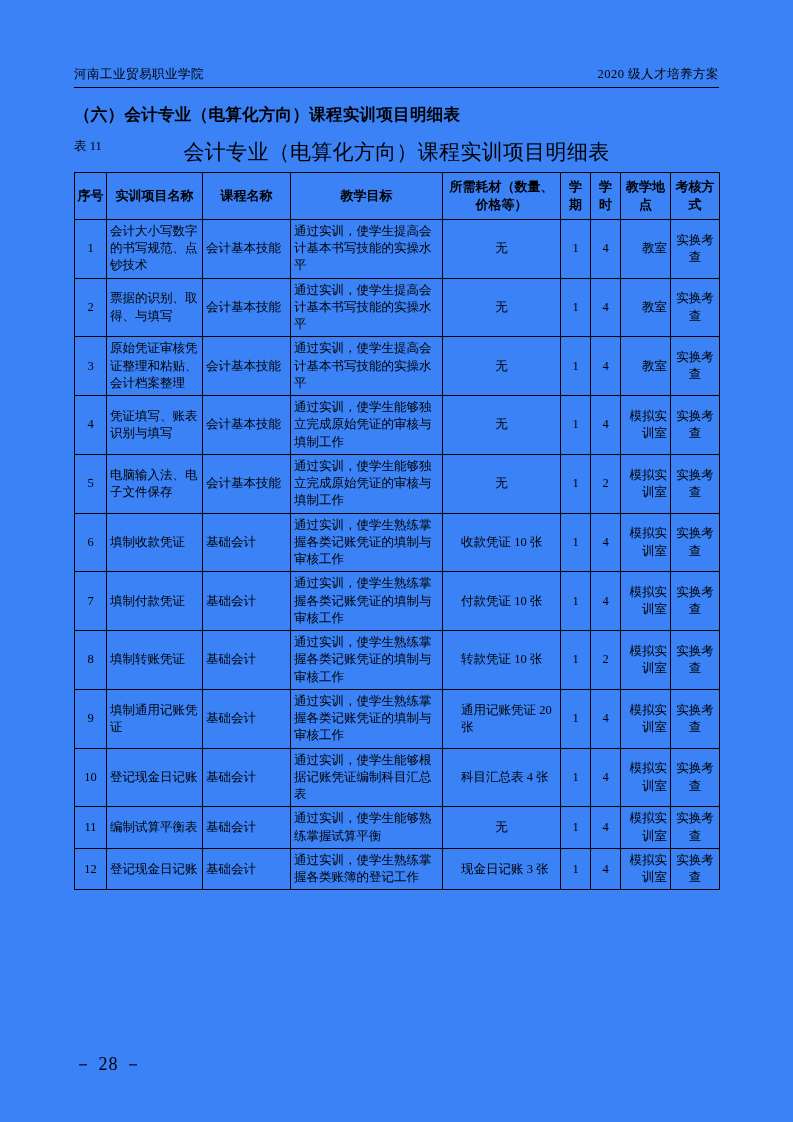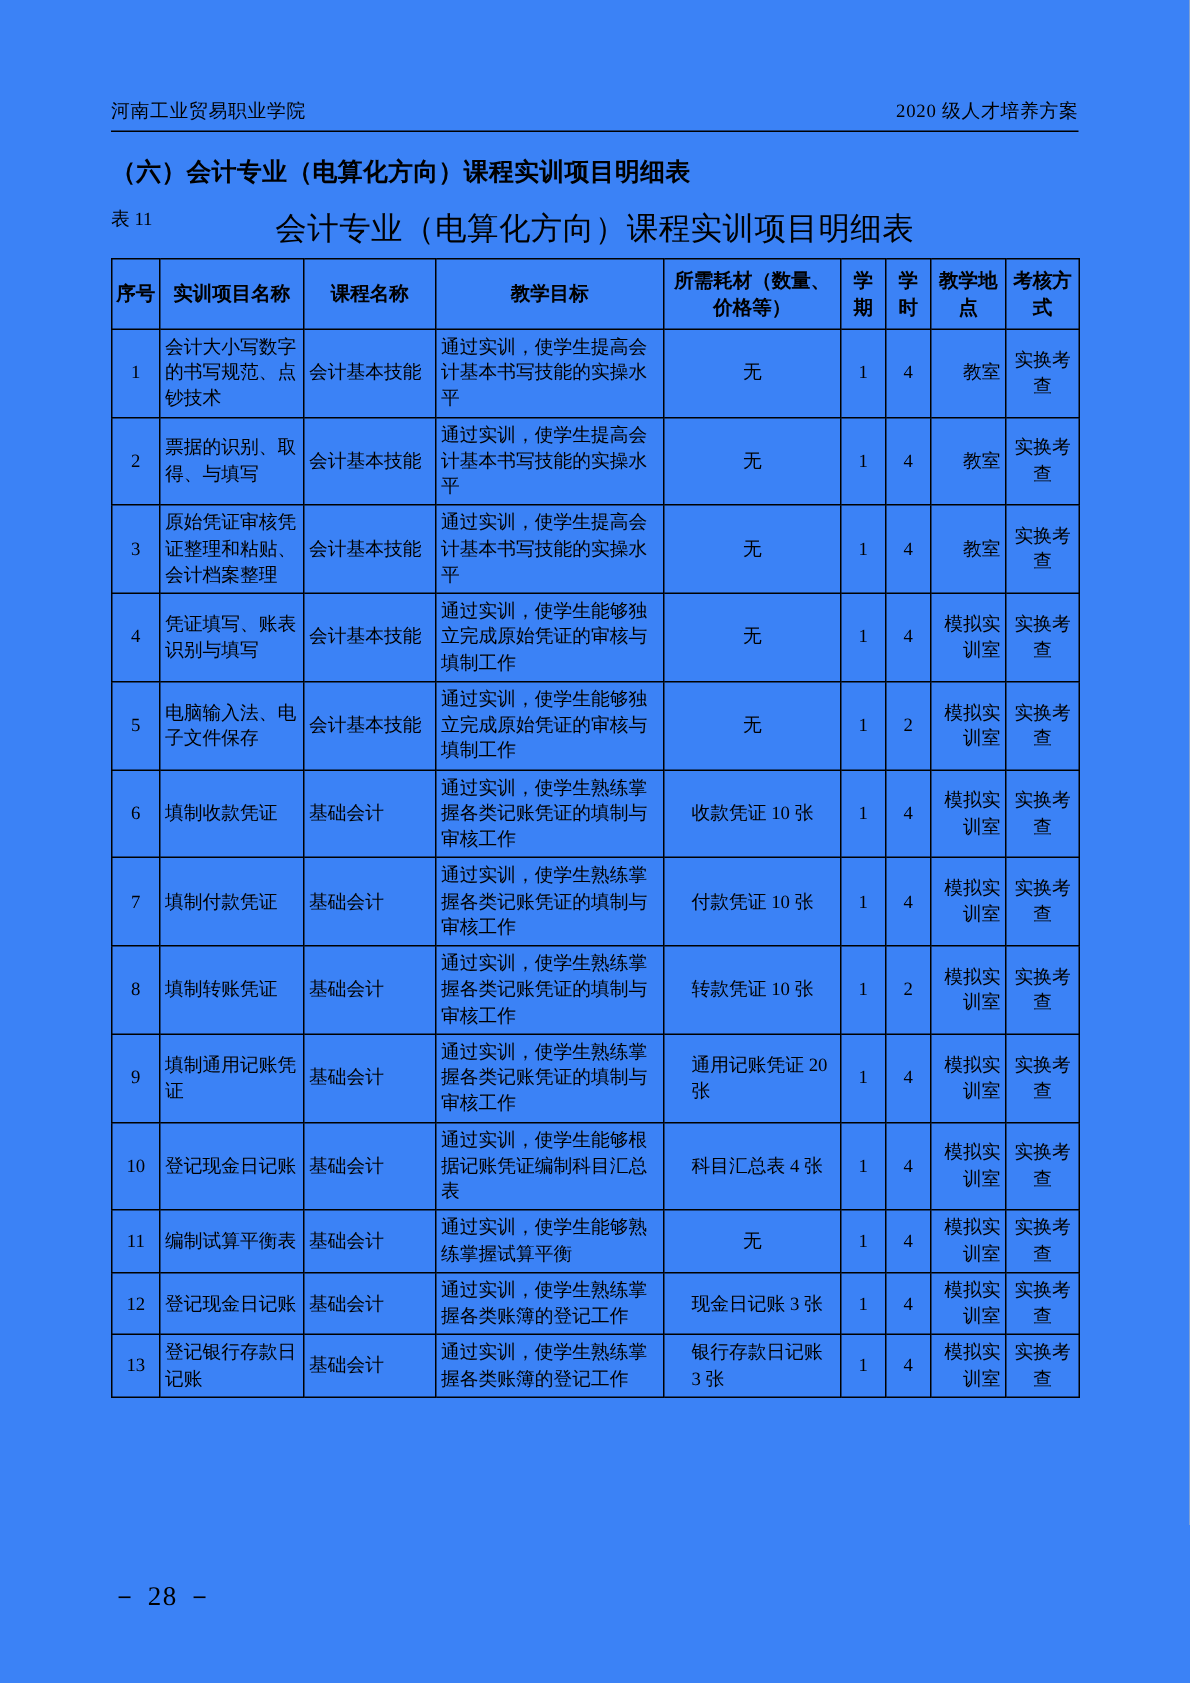--- a/index.html
+++ b/index.html
@@ -281,30 +281,19 @@
           <td class="c-idx">12</td>
           <td class="c-name">登记现金日记账</td>
           <td class="c-course">基础会计</td>
           <td class="c-goal">通过实训，使学生熟练掌握各类账簿的登记工作</td>
           <td class="c-mat lft">现金日记账 3 张</td>
           <td class="c-term">1</td>
           <td class="c-hours">4</td>
           <td class="c-place">模拟实训室</td>
           <td class="c-assess">实换考查</td>
         </tr>
-        <tr>
-          <td class="c-idx">13</td>
-          <td class="c-name">登记银行存款日记账</td>
-          <td class="c-course">基础会计</td>
-          <td class="c-goal">通过实训，使学生熟练掌握各类账簿的登记工作</td>
-          <td class="c-mat lft">银行存款日记账 3 张</td>
-          <td class="c-term">1</td>
-          <td class="c-hours">4</td>
-          <td class="c-place">模拟实训室</td>
-          <td class="c-assess">实换考查</td>
-        </tr>
       </tbody>
     </table>
 
   </div>
 
   <div class="page-num-wrap">－ 28 －</div>
 </div>
 
 </body></html>

